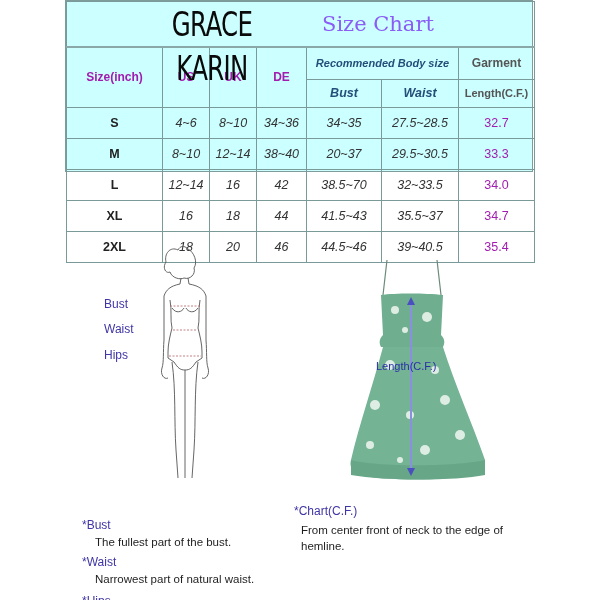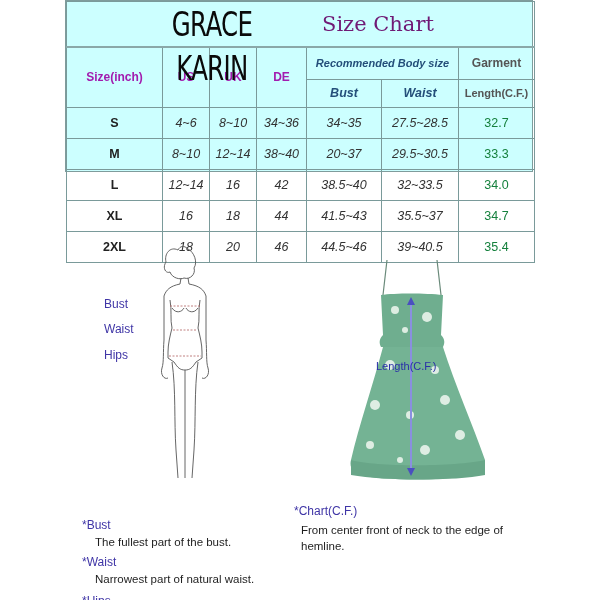--- a/index.html
+++ b/index.html
@@ -4,29 +4,29 @@
 <style>
   html, body { margin:0; padding:0; background:#ffffff; }
   body { width:600px; height:600px; position:relative; overflow:hidden; font-family:"Liberation Sans", sans-serif; }
   .chart-table { position:absolute; left:65px; top:0; width:468px; height:172px; background:#ccffff; border:1.5px solid #7f9c9c; box-sizing:border-box; }
   table { border-collapse:collapse; width:100%; height:100%; table-layout:fixed; }
   td, th { border:1px solid #7a9a9a; text-align:center; padding:0; color:#2a2a2a; }
   .title-row td { height:44px; border-bottom:2px solid #8aa8a8; }
   .brand { font-family:"DejaVu Sans", sans-serif; font-size:34px; font-weight:normal; letter-spacing:-1px; transform:scaleX(0.72); display:inline-block; color:#0a0a0a; transform-origin:center; }
   .title-cell { position:relative; }
   .brand-wrap { position:absolute; left:60px; top:0px; width:170px; text-align:center; line-height:44px; }
-  .sizechart { position:absolute; left:255px; top:0; line-height:44px; font-family:"DejaVu Serif", serif; font-size:21px; color:#701a75; }
+  .sizechart { position:absolute; left:255px; top:0; line-height:44px; font-family:"DejaVu Serif", serif; font-size:21px; color:#8b5cf6; }
   .hdr { font-weight:bold; font-size:12px; color:#a21caf; }
   .hdr-blue { font-weight:bold; font-style:italic; font-size:11px; color:#244f7a; }
   .hdr-blue2 { font-weight:bold; font-style:italic; font-size:12.5px; color:#244f7a; }
   .hdr-gray { font-weight:bold; font-size:12px; color:#555; }
   .hdr-gray2 { font-weight:bold; font-size:11px; color:#555; }
   .size-cell { font-weight:bold; font-size:12.5px; color:#222; }
   .it { font-style:italic; font-size:12.5px; color:#333; }
-  .val { font-size:12.5px; color:#15803d; }
+  .val { font-size:12.5px; color:#a21caf; }
   .row td { height:30px; }
 
   .figure { position:absolute; left:100px; top:240px; width:120px; height:240px; }
   .lbl-body { position:absolute; font-size:12px; color:#3f35a6; }
   .dress { position:absolute; left:345px; top:255px; width:145px; height:225px; }
   .len-label { position:absolute; left:376px; top:360px; font-size:11px; color:#2a2fa8; background:rgba(255,255,255,0.0); }
 
   .notes { position:absolute; left:82px; top:490px;margin-top:28px; }
   .note-title { font-size:12px; color:#3f35a6; line-height:14px; }
   .note-desc { font-size:11.5px; color:#1e1e1e; margin-left:13px; line-height:14px; }
@@ -82,21 +82,21 @@
       <td class="it">38~40</td>
       <td class="it">20~37</td>
       <td class="it">29.5~30.5</td>
       <td class="val">33.3</td>
     </tr>
     <tr class="row">
       <td class="size-cell">L</td>
       <td class="it">12~14</td>
       <td class="it">16</td>
       <td class="it">42</td>
-      <td class="it">38.5~40</td>
+      <td class="it">38.5~70</td>
       <td class="it">32~33.5</td>
       <td class="val">34.0</td>
     </tr>
     <tr class="row">
       <td class="size-cell">XL</td>
       <td class="it">16</td>
       <td class="it">18</td>
       <td class="it">44</td>
       <td class="it">41.5~43</td>
       <td class="it">35.5~37</td>

